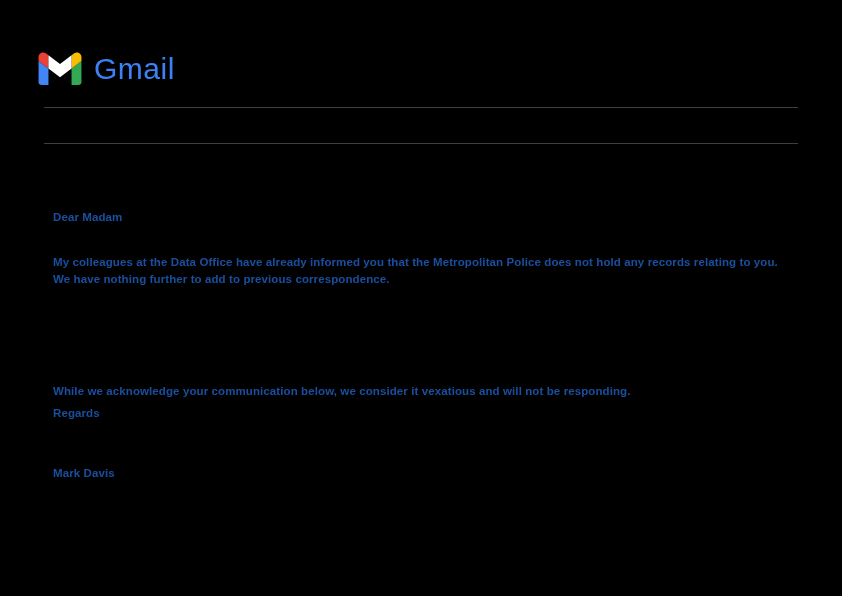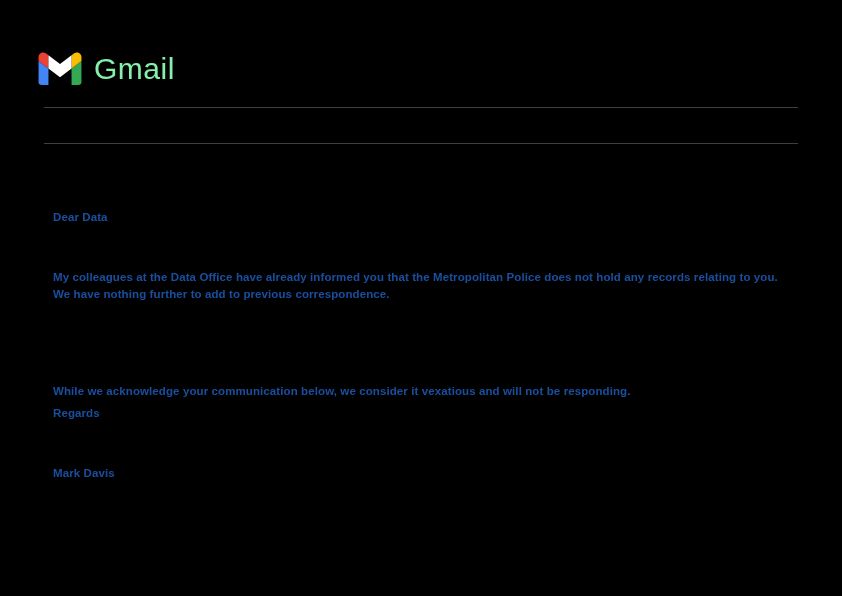--- a/index.html
+++ b/index.html
@@ -29,21 +29,21 @@
   }
   .gmail-logo {
     width: 44px;
     height: 33px;
     display: block;
   }
   .brand-word {
     font-family: "Liberation Sans", sans-serif;
     font-size: 30px;
     letter-spacing: 0.5px;
-    color: #86efac;
+    color: #3b82f6;
     line-height: 1;
     font-weight: 400;
   }
   .rule {
     position: absolute;
     left: 44px;
     width: 754px;
     height: 1px;
     background: #3c4043;
   }
@@ -55,21 +55,21 @@
     left: 53px;
     width: 740px;
     color: #1a4fa0;
     font-family: "Liberation Sans", sans-serif;
     font-size: 11.5px;
     font-weight: 700;
     line-height: 17px;
     letter-spacing: 0.1px;
   }
   .p-greeting { top: 209px; }
-  .p-para1    { top: 269px; width: 730px; }
+  .p-para1    { top: 254px; width: 730px; }
   .p-para2    { top: 345px; margin-top: 38px; }
   .p-regards  { top: 405px; }
   .p-name     { top: 465px; }
   .p-role     { top: 494px; }
 </style>
 </head>
 <body>
 
 <div class="page">
 
@@ -83,19 +83,19 @@
         <path d="M12 20V4l14 10.5L40 4v16L26 30.5 12 20z" fill="#FFFFFF"></path>
         <path d="M12 4l14 10.5L40 4v0L26 14.5 12 4z" fill="#C5221F" opacity="0"></path>
       </svg>
     </span>
     <span class="brand-word">Gmail</span>
   </div>
 
   <div class="rule one"></div>
   <div class="rule two"></div>
 
-  <div class="body-text p-greeting">Dear Data</div>
+  <div class="body-text p-greeting">Dear Madam</div>
   <div class="body-text p-para1">My colleagues at the Data Office have already informed you that the Metropolitan Police does not hold any records relating to you.  We have nothing further to add to previous correspondence.</div>
   <div class="body-text p-para2">While we acknowledge your communication below, we consider it vexatious and will not be responding.</div>
   <div class="body-text p-name">Mark Davis</div>
   <div class="body-text p-regards">Regards</div>
 
 </div>
 
 </body></html>

